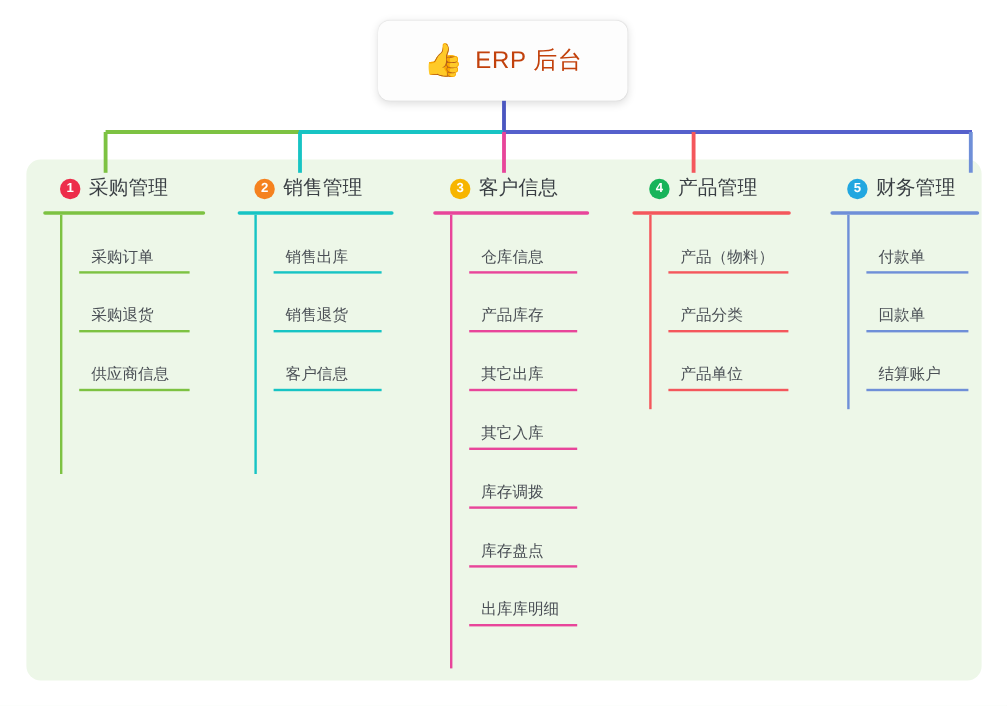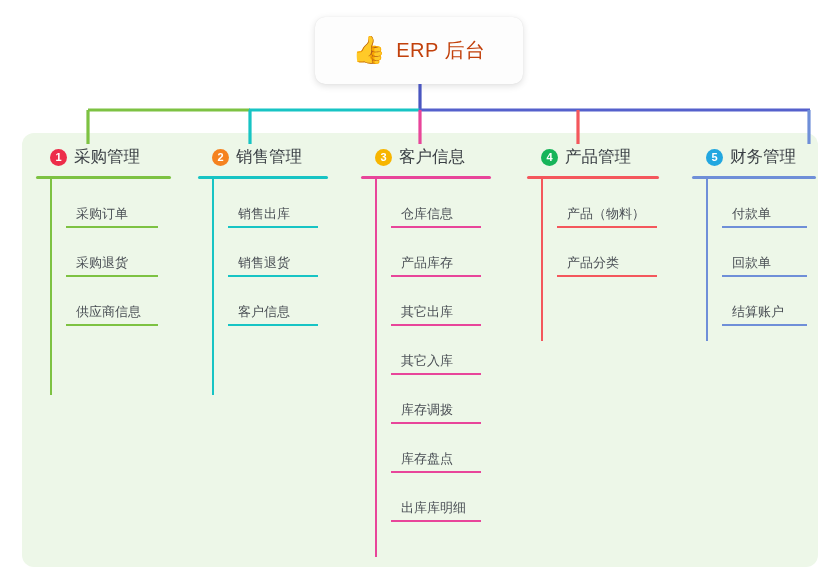--- a/index.html
+++ b/index.html
@@ -252,20 +252,24 @@
         <div class="leaves">
           <div class="spine" style="background: rgb(244, 87, 92); height: 162px;"></div>
           <div class="leaf">
             <span class="leaf-label">产品（物料）</span>
             <div class="leaf-rule" style="background: rgb(244, 87, 92); width: 100px;"></div>
           </div>
           <div class="leaf">
             <span class="leaf-label">产品分类</span>
             <div class="leaf-rule" style="background: rgb(244, 87, 92); width: 100px;"></div>
           </div>
+          <div class="leaf">
+            <span class="leaf-label">产品单位</span>
+            <div class="leaf-rule" style="background: rgb(244, 87, 92); width: 100px;"></div>
+          </div>
         </div>
       </div>
       <div class="column" style="left: 692px; top: 144px; width: 124px;">
         <div class="col-head">
           <span class="badge" style="background: rgb(34, 167, 224);">5</span>
           <span class="col-title">财务管理</span>
         </div>
         <div class="col-rule" style="background: rgb(111, 143, 216); width: 124px;"></div>
         <div class="leaves">
           <div class="spine" style="background: rgb(111, 143, 216); height: 162px;"></div>

